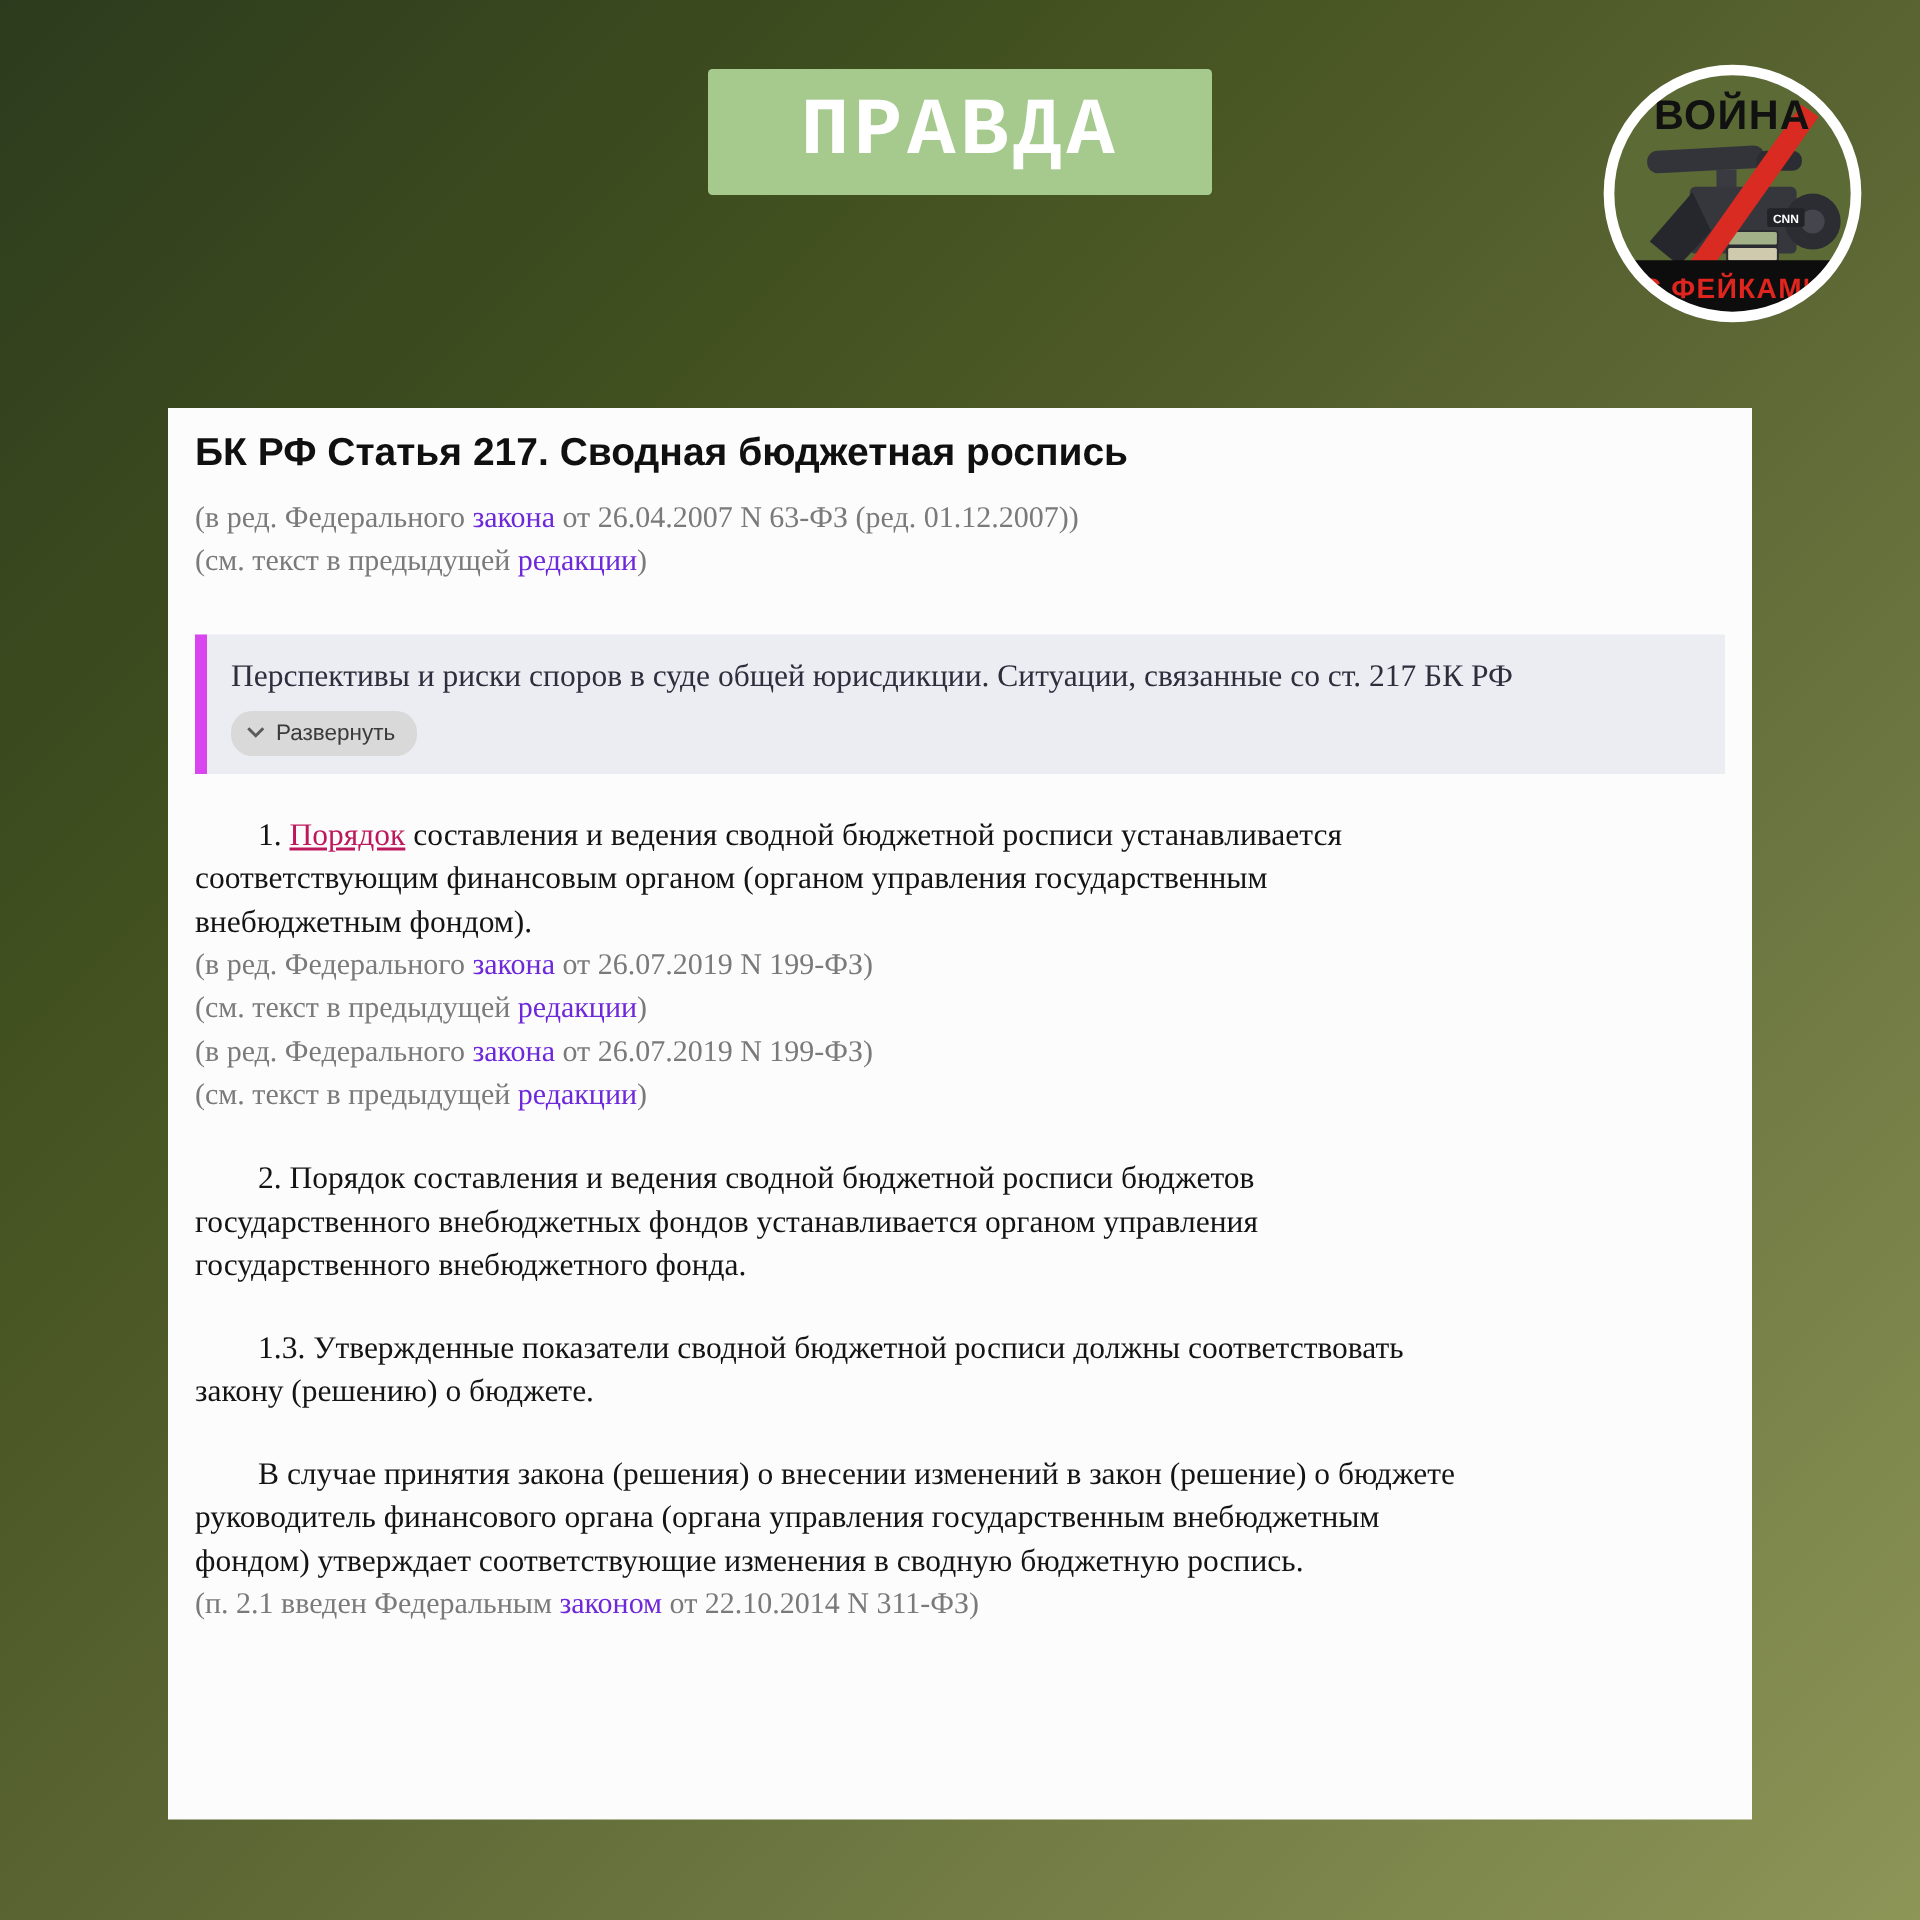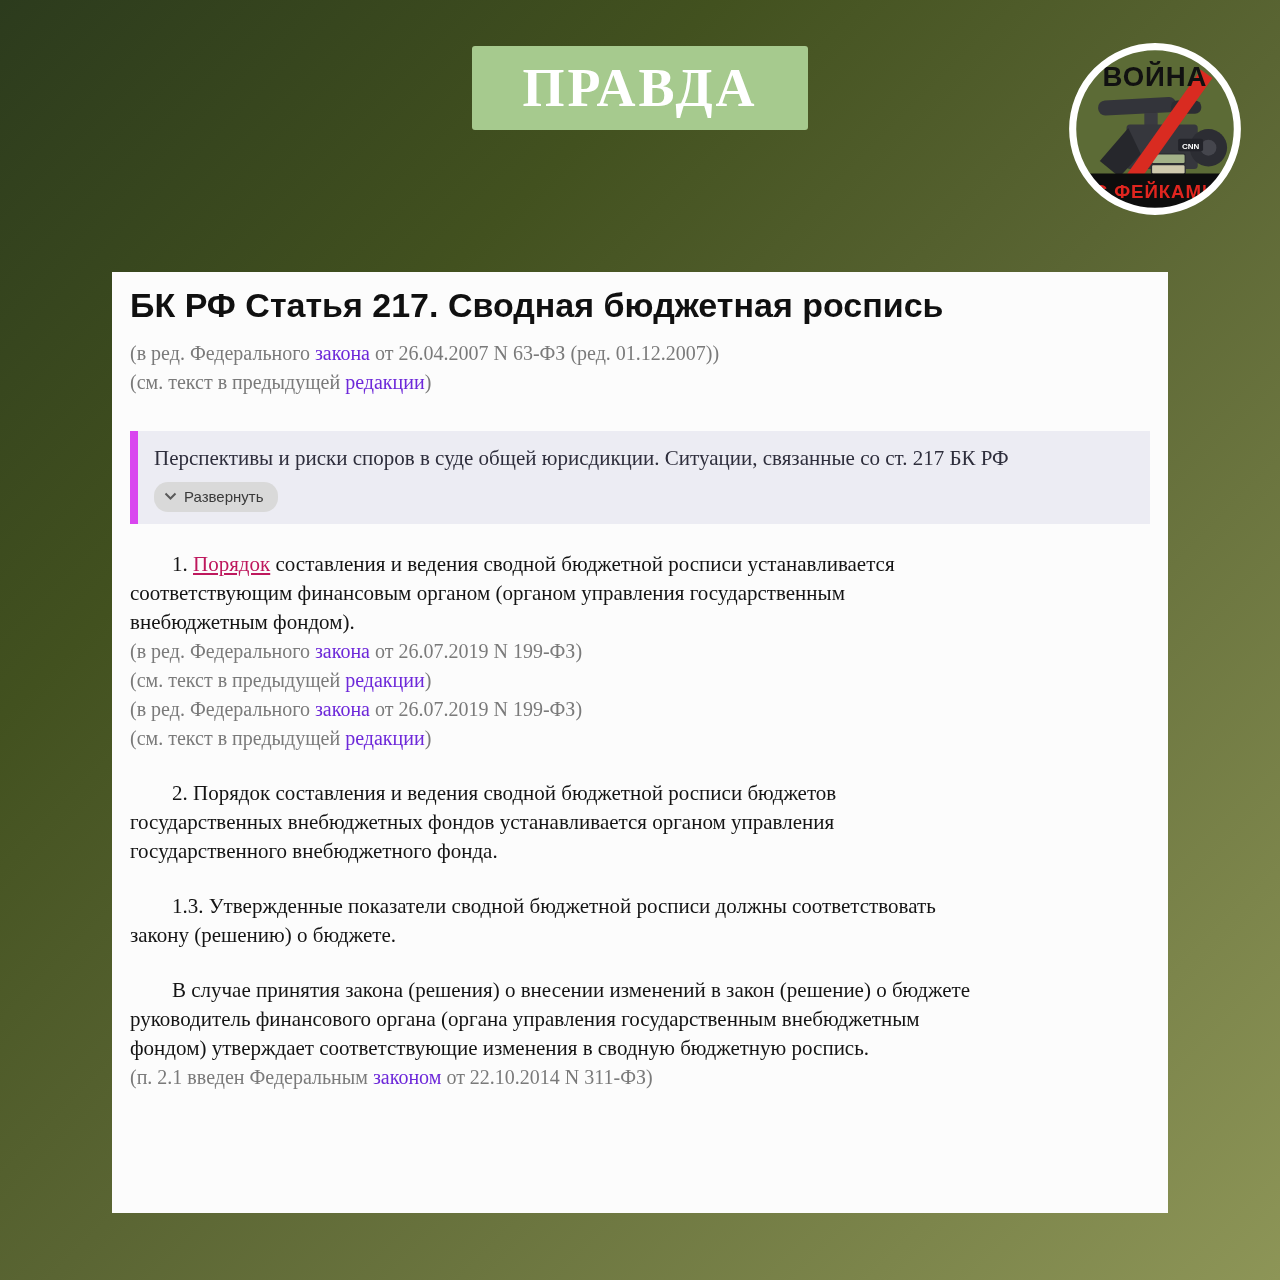--- a/index.html
+++ b/index.html
@@ -7,31 +7,31 @@
     position:relative;width:1280px;height:1280px;overflow:hidden;
     background:linear-gradient(135deg,#2c3b1d 0%,#42511f 28%,#5a6533 52%,#8d9557 100%);
     font-family:"Liberation Sans",sans-serif;
   }
   .truth-badge{
     position:absolute;left:472px;top:46px;width:336px;height:84px;
     background:#a6ca8e;border-radius:3px;
     display:flex;align-items:center;justify-content:center;
   }
   .truth-badge span{
-    font-family:Liberation Serif, serif;font-weight:bold;font-size:54px;
+    font-family:Liberation Mono, monospace;font-weight:bold;font-size:54px;
     color:#ffffff;letter-spacing:3px;
   }
   .logo{position:absolute;left:1066px;top:40px;width:178px;height:178px;}
   .card{
     position:absolute;left:112px;top:272px;width:1056px;height:941px;
     background:#fcfcfc;box-sizing:border-box;padding:14px 18px;overflow:hidden;
   }
   .card h1{
     margin:0 0 14px 0;font-family:"Liberation Sans",sans-serif;font-weight:bold;
-    font-size:34px;color:#101010;
+    font-size:26px;color:#101010;
   }
   .card-content{font-family:"Liberation Serif","DejaVu Serif",serif;}
   p{margin:0;}
   p.meta{font-size:20px;line-height:29px;color:#7a7a7a;}
   p.body{font-size:21px;line-height:29px;color:#141414;text-indent:42px;margin-top:26px;}
   a.mlink{color:#6d28d9;text-decoration:none;cursor:pointer;}
   a.blink{color:#be185d;text-decoration:underline;cursor:pointer;}
   .callout{
     margin-top:34px;background:#ececf3;border-left:8px solid #d946ef;
     padding:13px 18px 12px 16px;
@@ -113,21 +113,21 @@
           <span>Развернуть</span>
         </button>
       </div>
 
       <div id="article-body">
           <p class="body"><span>1. </span><a class="blink">Порядок</a><span> составления и ведения сводной бюджетной росписи устанавливается</span><br><span>соответствующим финансовым органом (органом управления государственным</span><br><span>внебюджетным фондом).</span></p>
           <p class="meta"><span>(в ред. Федерального </span><a class="mlink">закона</a><span> от 26.07.2019 N 199-ФЗ)</span></p>
           <p class="meta"><span>(см. текст в предыдущей </span><a class="mlink">редакции</a><span>)</span></p>
           <p class="meta"><span>(в ред. Федерального </span><a class="mlink">закона</a><span> от 26.07.2019 N 199-ФЗ)</span></p>
           <p class="meta"><span>(см. текст в предыдущей </span><a class="mlink">редакции</a><span>)</span></p>
-          <p class="body"><span>2. Порядок составления и ведения сводной бюджетной росписи бюджетов</span><br><span>государственных внебюджетных фондов устанавливается органом управления</span><br><span>государственного внебюджетного фонда.</span></p>
+          <p class="body"><span>2. Порядок составления и ведения сводной бюджетной росписи бюджетов</span><br><span>государственного внебюджетных фондов устанавливается органом управления</span><br><span>государственного внебюджетного фонда.</span></p>
           <p class="body"><span>1.3. Утвержденные показатели сводной бюджетной росписи должны соответствовать</span><br><span>закону (решению) о бюджете.</span></p>
           <p class="body"><span>В случае принятия закона (решения) о внесении изменений в закон (решение) о бюджете</span><br><span>руководитель финансового органа (органа управления государственным внебюджетным</span><br><span>фондом) утверждает соответствующие изменения в сводную бюджетную роспись.</span></p>
           <p class="meta"><span>(п. 2.1 введен Федеральным </span><a class="mlink">законом</a><span> от 22.10.2014 N 311-ФЗ)</span></p>
         </div>
     </div>
   </div>
 
 </div>
 
 </body></html>

